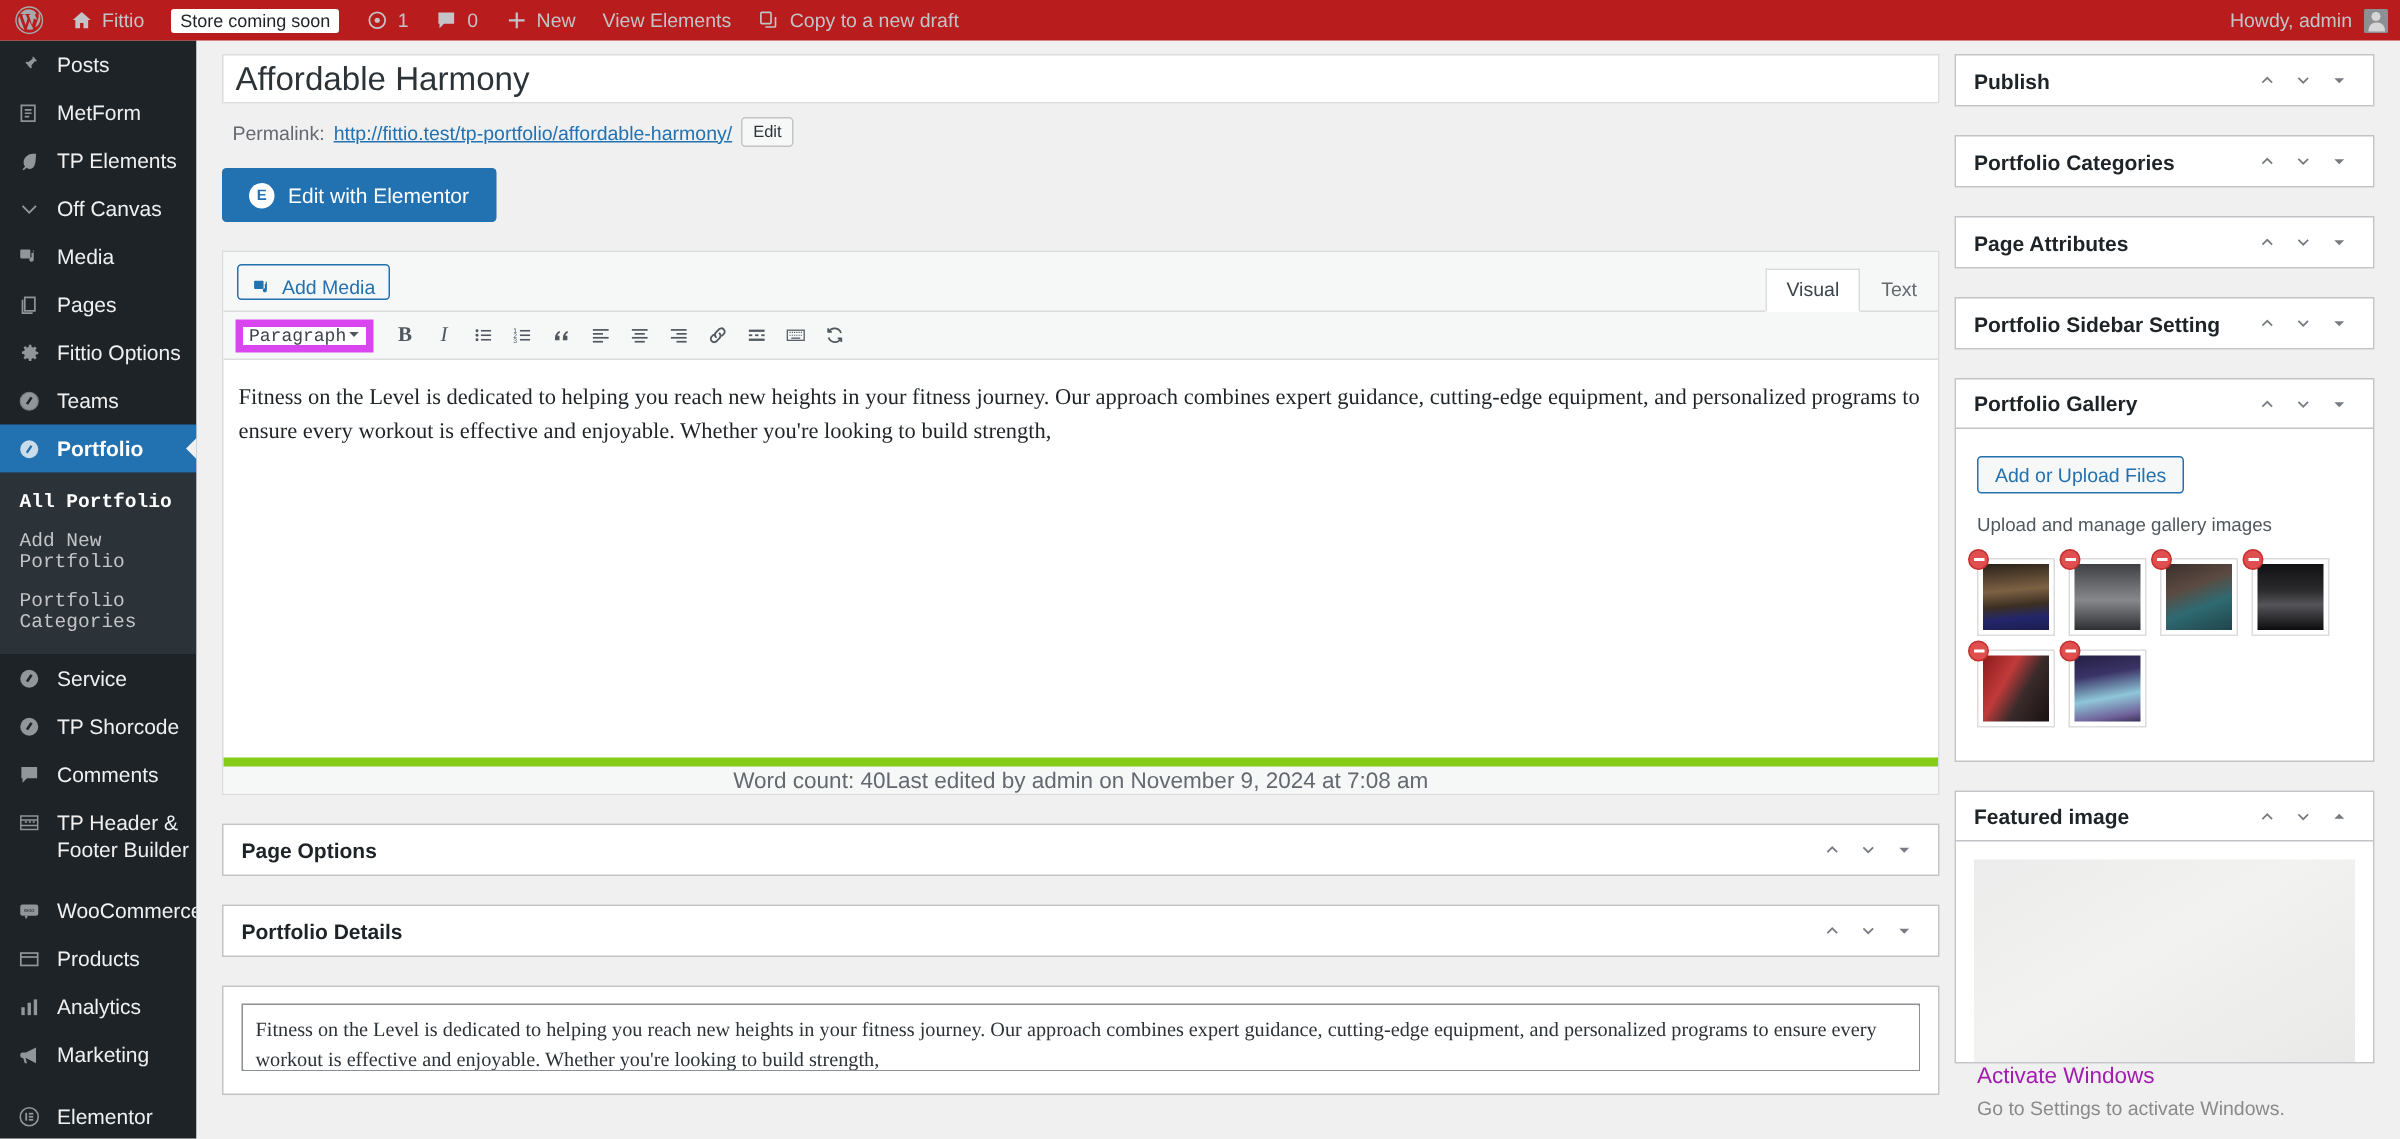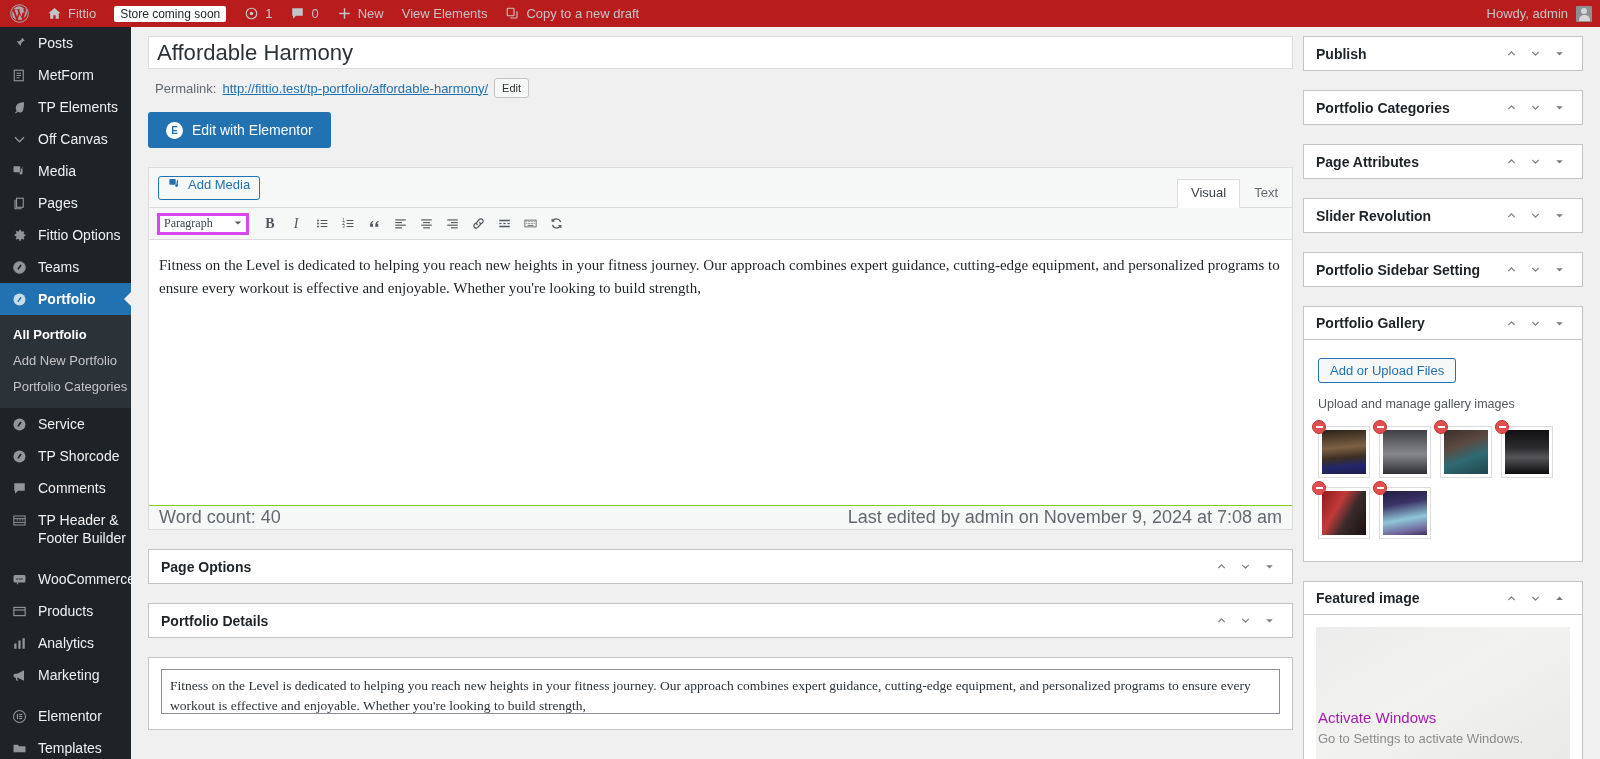--- a/index.html
+++ b/index.html
@@ -72,21 +72,21 @@
   }
   .menu-item.current::after {
     content: ""; position: absolute; right: -1px; top: 50%;
     margin-top: -8px;
     border: 8px solid transparent; border-right-color: #f0f0f1;
   }
   .menu-sep { height: 9px; }
   .submenu { background: #2c3338; padding: 7px 0 8px 0; }
   .submenu div {
     padding: 6px 0 6px 13px; color: #c3c4c7; cursor: pointer;
-    font-size: 13px; line-height: 14px;
+    font-size: 13px; line-height: 14px; font-family: Liberation Mono, monospace;
   }
   .submenu div.cur { color: #fff; font-weight: 600; }
   .mico { width: 20px; min-width: 20px; height: 18px; display: flex; align-items: center; justify-content: center; opacity: .85; }
 
   
   #wpcontent {
     position: absolute; top: 27px; left: 131px;
     width: 1585px; height: 732px;
     background: #f0f0f1;
     overflow: hidden;
@@ -128,58 +128,58 @@
   }
 
   
   #postdivrich { margin-top: 19px; background: #fff; border: 1px solid #dcdcde; }
   #ed-toolbar-top {
     position: relative; background: #f6f7f7;
     border-bottom: 1px solid #dcdcde;
     padding: 8px 9px; height: 40px;
   }
   .add-media-btn {
-    display: inline-flex; align-items: flex-start; gap: 6px;
+    display: inline-flex; align-items: flex-end; gap: 6px;
     background: #f6f7f7; border: 1px solid #2271b1; border-radius: 3px;
     color: #2271b1; height: 24px; padding: 0 9px; font-size: 13px; cursor: pointer;
   }
   .ed-tabs { position: absolute; right: 0; bottom: -1px; display: flex; }
   .ed-tab {
     padding: 5px 13px 6px; font-size: 13px; color: #646970;
     border: 1px solid transparent; background: transparent; cursor: pointer;
     line-height: 16px;
   }
   .ed-tab.active {
     background: #fff; border-color: #dcdcde; border-bottom-color: #fff; color: #3c434a;
   }
   #mce-toolbar {
     display: flex; align-items: center; gap: 2px;
     padding: 4px 8px; background: #f6f7f7; border-bottom: 1px solid #dcdcde;
     height: 32px;
   }
   .fmt-select {
     width: 92px; height: 22px; font-size: 12px; padding: 0 4px;
-    border: 3px solid #d946ef; background: #fff; color: #3c434a;
-    font-family: Liberation Serif, serif;
+    border: 5px solid #d946ef; background: #fff; color: #3c434a;
+    font-family: Liberation Mono, monospace;
     display: flex; align-items: center; justify-content: space-between;
     cursor: pointer; margin-right: 7px;
   }
   .tb-btn {
     width: 24px; height: 24px; display: flex; align-items: center; justify-content: center;
     color: #50575e; cursor: pointer; font-size: 14px; border-radius: 2px;
   }
   #ed-content {
     min-height: 265px; padding: 14px 10px 10px;
     font-family: "Liberation Serif", serif; font-size: 15px;
     line-height: 1.55; color: #1d2327;
   }
   #ed-status {
-    display: flex; justify-content: space-between; align-items: center;
-    border-top: 1px solid #84cc16; background: #f6f7f7;
-    padding: 4px 10px; font-size: 18px; color: #646970; height: 24px;
+    display: flex; justify-content: center; align-items: center;
+    border-top: 6px solid #84cc16; background: #f6f7f7;
+    padding: 4px 10px; font-size: 15px; color: #646970; height: 24px;
   }
 
   
   .postbox {
     background: #fff; border: 1px solid #c3c4c7;
     margin-top: 19px;
   }
   .postbox-header {
     display: flex; align-items: center;
     border-bottom: 1px solid #c3c4c7;
@@ -775,42 +775,20 @@
               </span>
             <span class="handlediv">
                 <svg width="11" height="11" viewBox="0 0 20 20" fill="#787c82">
                   <path d="M4 7.5l6 6 6-6z"></path>
                 </svg>
               </span>
           </span>
         </div>
       </div>
 
-      <div class="side-box">
-        <div class="side-head">
-          <span class="side-title">Slider Revolution</span>
-          <span class="pb-actions">
-            <span class="handle-order">
-                <svg width="13" height="13" viewBox="0 0 20 20" fill="none" stroke="#787c82" stroke-width="1.8">
-                  <path d="M5 12.5l5-5 5 5"></path>
-                </svg>
-              </span>
-            <span class="handle-order">
-                <svg width="13" height="13" viewBox="0 0 20 20" fill="none" stroke="#787c82" stroke-width="1.8">
-                  <path d="M5 7.5l5 5 5-5"></path>
-                </svg>
-              </span>
-            <span class="handlediv">
-                <svg width="11" height="11" viewBox="0 0 20 20" fill="#787c82">
-                  <path d="M4 7.5l6 6 6-6z"></path>
-                </svg>
-              </span>
-          </span>
-        </div>
-      </div>
 
       <div class="side-box">
         <div class="side-head">
           <span class="side-title">Portfolio Sidebar Setting</span>
           <span class="pb-actions">
             <span class="handle-order">
                 <svg width="13" height="13" viewBox="0 0 20 20" fill="none" stroke="#787c82" stroke-width="1.8">
                   <path d="M5 12.5l5-5 5 5"></path>
                 </svg>
               </span>

